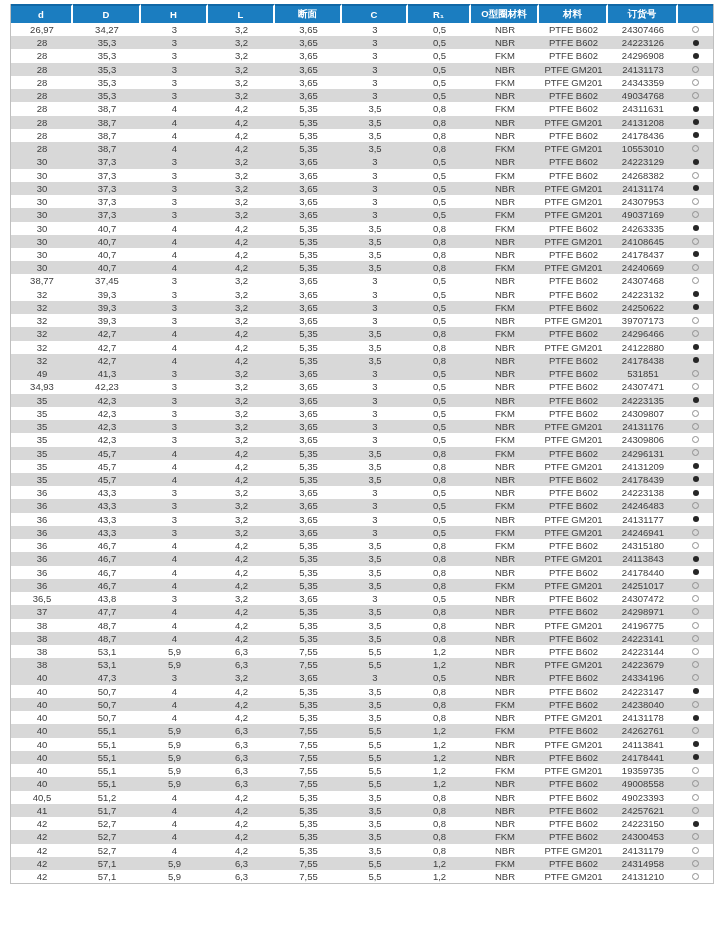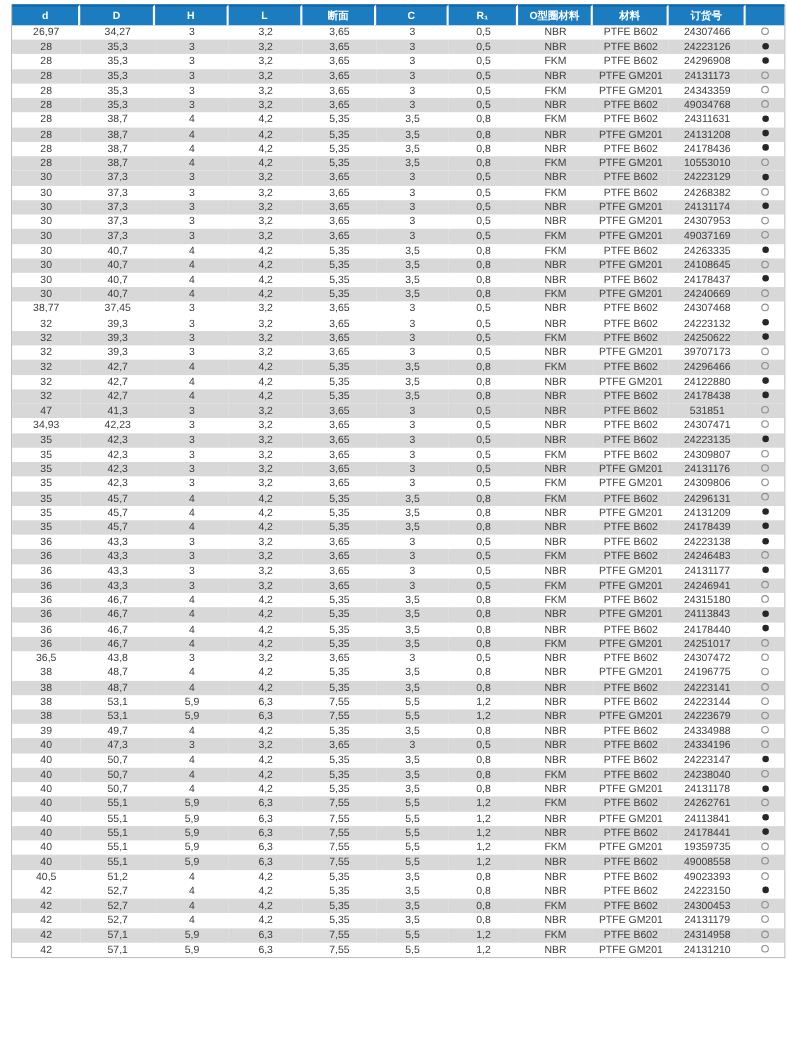--- a/index.html
+++ b/index.html
@@ -422,21 +422,21 @@
           <td>4,2</td>
           <td>5,35</td>
           <td>3,5</td>
           <td>0,8</td>
           <td>NBR</td>
           <td>PTFE B602</td>
           <td>24178438</td>
           <td><span class="dot filled-circle"></span></td>
         </tr>
         <tr class="alt">
-          <td>47</td>
+          <td>49</td>
           <td>41,3</td>
           <td>3</td>
           <td>3,2</td>
           <td>3,65</td>
           <td>3</td>
           <td>0,5</td>
           <td>NBR</td>
           <td>PTFE B602</td>
           <td>531851</td>
           <td><span class="dot hollow-circle"></span></td>
@@ -653,20 +653,33 @@
           <td>36,5</td>
           <td>43,8</td>
           <td>3</td>
           <td>3,2</td>
           <td>3,65</td>
           <td>3</td>
           <td>0,5</td>
           <td>NBR</td>
           <td>PTFE B602</td>
           <td>24307472</td>
+          <td><span class="dot hollow-circle"></span></td>
+        </tr>
+        <tr class="alt">
+          <td>37</td>
+          <td>47,7</td>
+          <td>4</td>
+          <td>4,2</td>
+          <td>5,35</td>
+          <td>3,5</td>
+          <td>0,8</td>
+          <td>NBR</td>
+          <td>PTFE B602</td>
+          <td>24298971</td>
           <td><span class="dot hollow-circle"></span></td>
         </tr>
         <tr>
           <td>38</td>
           <td>48,7</td>
           <td>4</td>
           <td>4,2</td>
           <td>5,35</td>
           <td>3,5</td>
           <td>0,8</td>
@@ -707,33 +720,20 @@
           <td>5,9</td>
           <td>6,3</td>
           <td>7,55</td>
           <td>5,5</td>
           <td>1,2</td>
           <td>NBR</td>
           <td>PTFE GM201</td>
           <td>24223679</td>
           <td><span class="dot hollow-circle"></span></td>
         </tr>
-        <tr>
-          <td>39</td>
-          <td>49,7</td>
-          <td>4</td>
-          <td>4,2</td>
-          <td>5,35</td>
-          <td>3,5</td>
-          <td>0,8</td>
-          <td>NBR</td>
-          <td>PTFE B602</td>
-          <td>24334988</td>
-          <td><span class="dot hollow-circle"></span></td>
-        </tr>
         <tr class="alt">
           <td>40</td>
           <td>47,3</td>
           <td>3</td>
           <td>3,2</td>
           <td>3,65</td>
           <td>3</td>
           <td>0,5</td>
           <td>NBR</td>
           <td>PTFE B602</td>
@@ -850,20 +850,33 @@
           <td>4</td>
           <td>4,2</td>
           <td>5,35</td>
           <td>3,5</td>
           <td>0,8</td>
           <td>NBR</td>
           <td>PTFE B602</td>
           <td>49023393</td>
           <td><span class="dot hollow-circle"></span></td>
         </tr>
+        <tr class="alt">
+          <td>41</td>
+          <td>51,7</td>
+          <td>4</td>
+          <td>4,2</td>
+          <td>5,35</td>
+          <td>3,5</td>
+          <td>0,8</td>
+          <td>NBR</td>
+          <td>PTFE B602</td>
+          <td>24257621</td>
+          <td><span class="dot hollow-circle"></span></td>
+        </tr>
         <tr>
           <td>42</td>
           <td>52,7</td>
           <td>4</td>
           <td>4,2</td>
           <td>5,35</td>
           <td>3,5</td>
           <td>0,8</td>
           <td>NBR</td>
           <td>PTFE B602</td>

